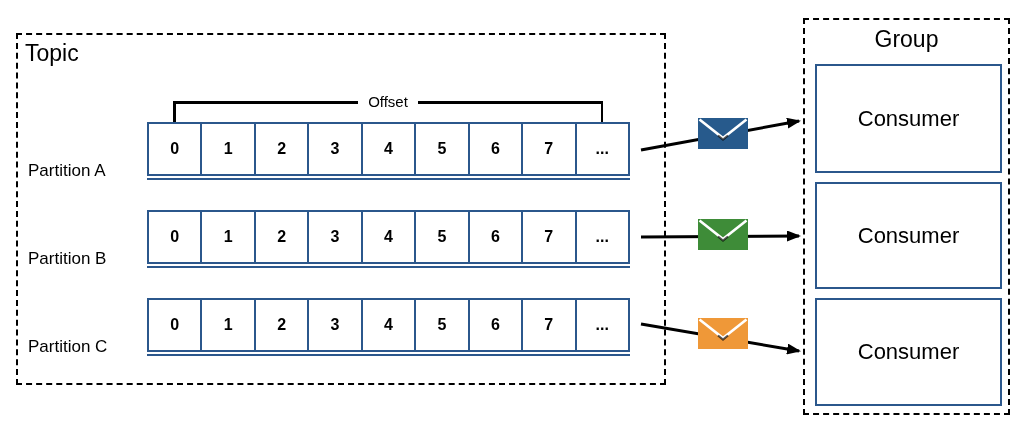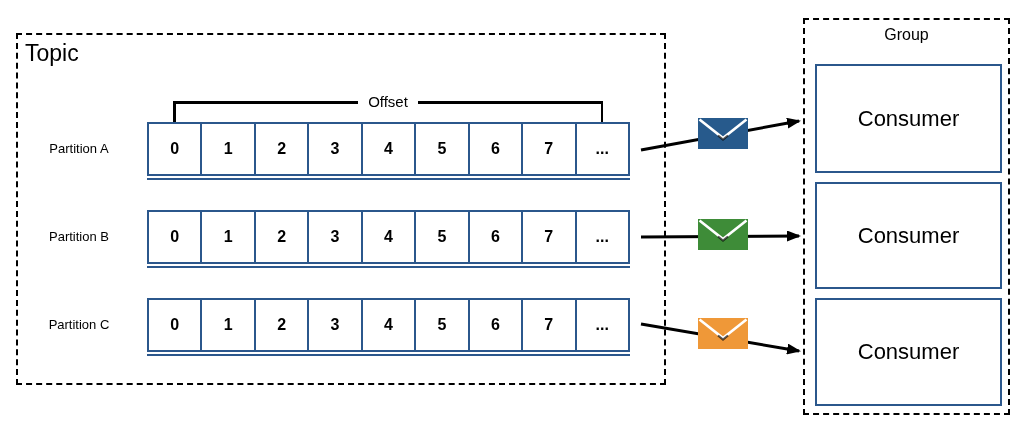--- a/index.html
+++ b/index.html
@@ -9,32 +9,32 @@
   html,body{margin:0;padding:0;background:#ffffff;}
   body{font-family:"Liberation Sans", sans-serif;color:var(--ink);}
   .canvas{position:relative;width:1024px;height:425px;background:#ffffff;overflow:hidden;}
 
   
   .topic-box{position:absolute;left:16px;top:33px;width:650px;height:352px;
     border:2.5px dashed #000;box-sizing:border-box;}
   .topic-title{position:absolute;left:7px;top:5px;font-size:23px;}
   .group-box{position:absolute;left:803px;top:18px;width:207px;height:397px;
     border:2.5px dashed #000;box-sizing:border-box;}
-  .group-title{position:absolute;left:0;right:0;top:6px;text-align:center;font-size:16px;}
+  .group-title{position:absolute;left:0;right:0;top:6px;text-align:center;font-size:23px;}
 
   
   .offset-hline{position:absolute;left:173px;top:101px;width:430px;height:2.5px;background:#000;text-decoration:underline;}
   .offset-label{position:absolute;left:0;right:0;top:-10px;text-align:center;font-size:15px;line-height:21px;}
   .offset-label span{background:#ffffff;padding:0 10px;}
   .offset-tick{position:absolute;top:101px;width:2.5px;height:22px;background:#000;}
   .tick-left{left:173px;}
   .tick-right{left:600.5px;}
 
   
-  .plabel{position:absolute;left:28px;width:102px;text-align:center;font-size:13px;}
+  .plabel{position:absolute;left:28px;width:102px;text-align:left;font-size:17px;margin-top:20px;}
   .prow{position:absolute;left:147px;width:483px;height:54px;display:flex;}
   .prow::after{content:"";position:absolute;left:0;right:0;bottom:-4px;height:2px;background:var(--blue);}
   .pcell{flex:1;border:2px solid var(--blue);box-sizing:border-box;margin-left:-2px;
     display:flex;align-items:center;justify-content:center;
     font-size:16px;font-weight:bold;background:#ffffff;}
   .pcell:first-child{margin-left:0;}
 
   
   .consumer{position:absolute;left:10px;width:187px;border:2px solid var(--blue);box-sizing:border-box;
     display:flex;align-items:center;justify-content:center;font-size:22px;background:#ffffff;}

